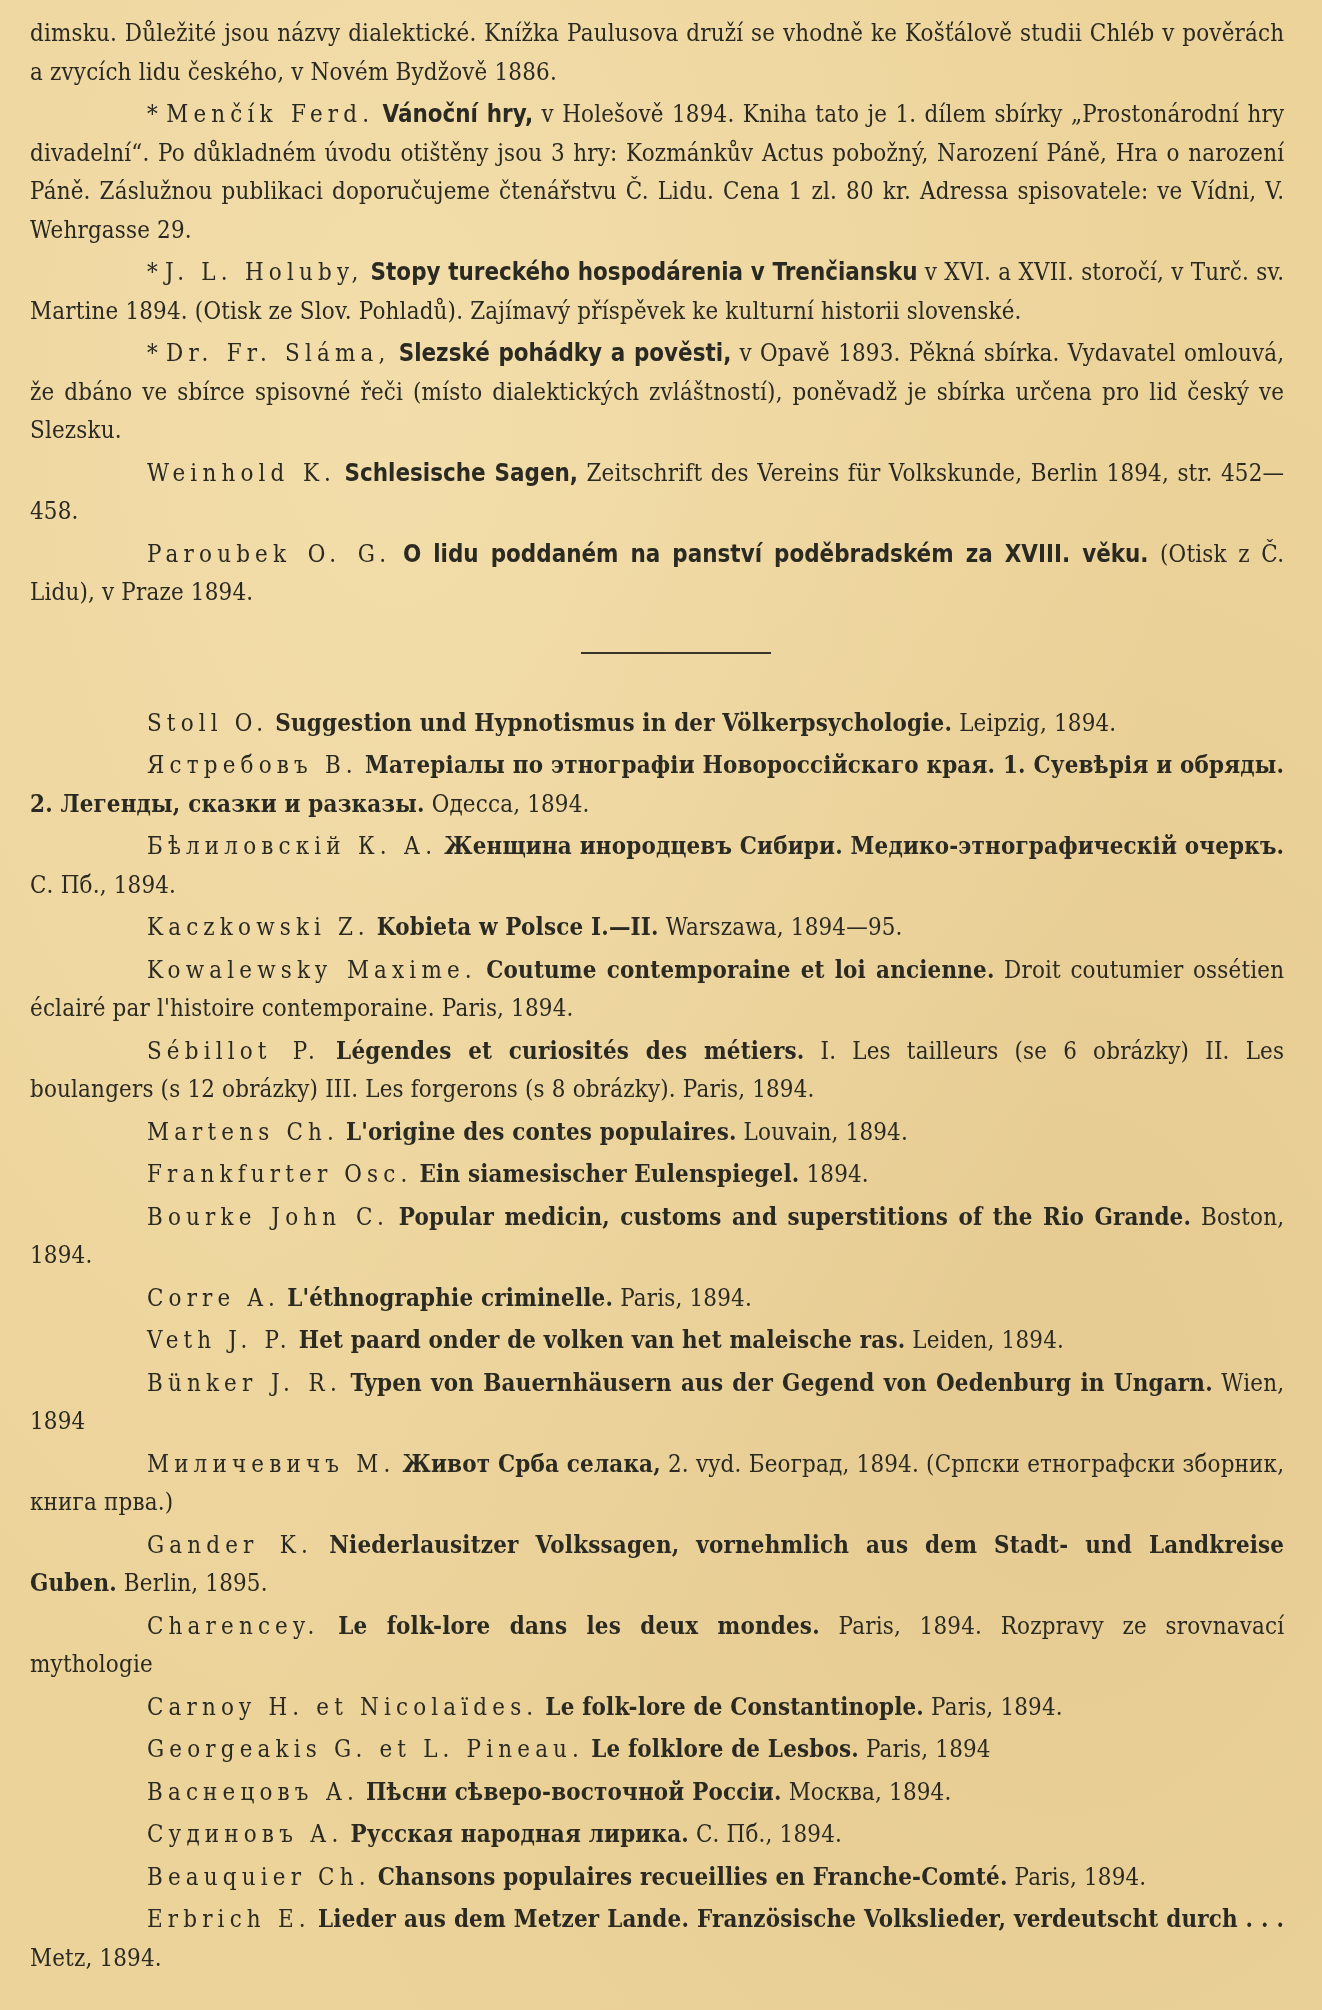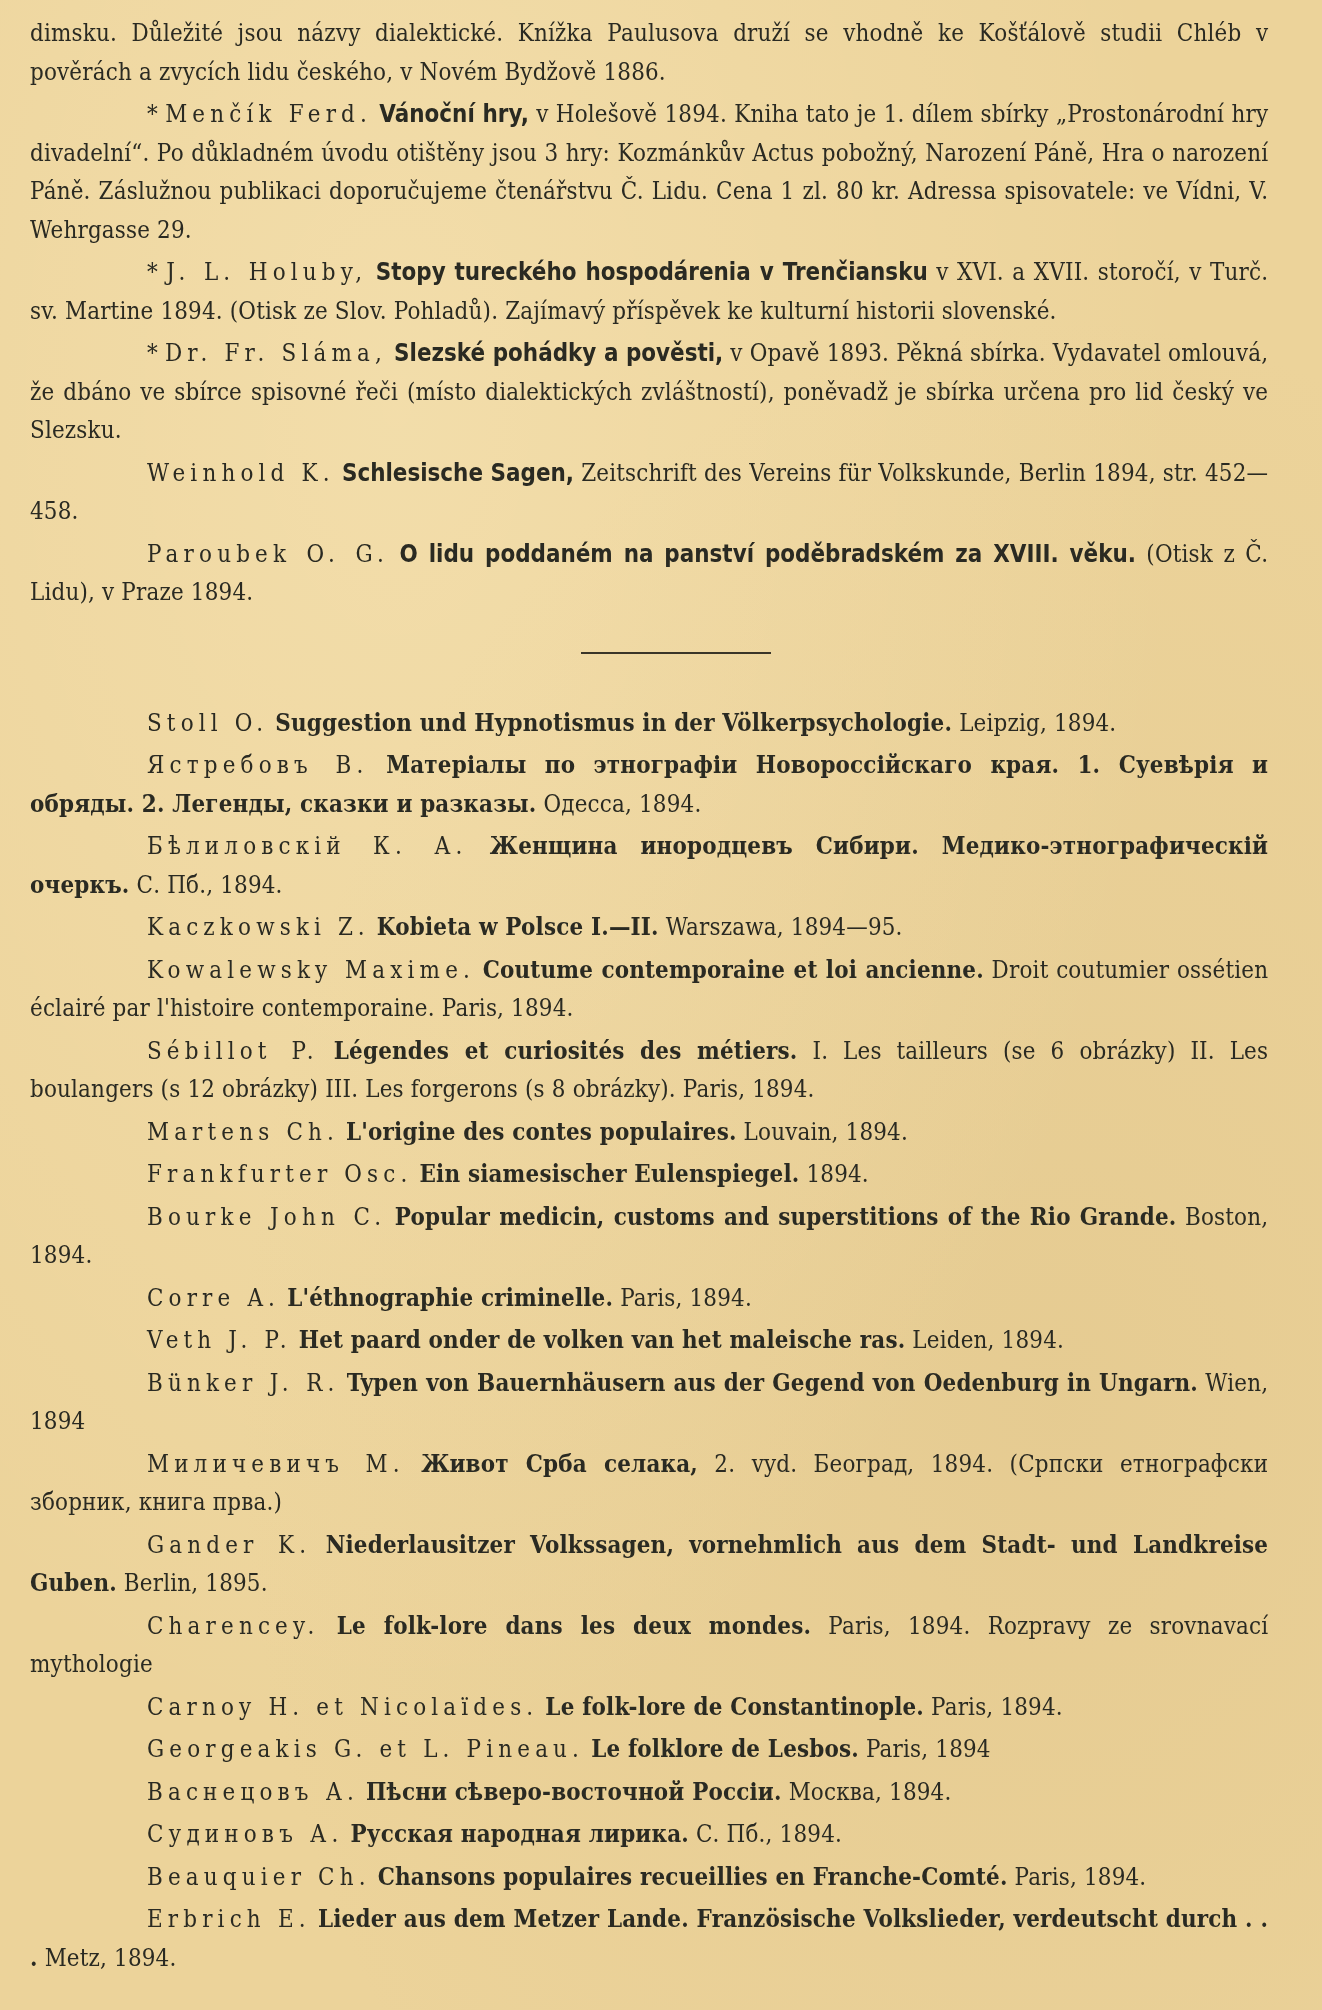--- a/index.html
+++ b/index.html
@@ -15,21 +15,21 @@
         radial-gradient(ellipse at 80% 70%, rgba(210,180,120,0.25), rgba(0,0,0,0) 55%);
       overflow: hidden;
       color: #2a2a22;
       font-family: "DejaVu Serif", "Liberation Serif", serif;
     }
     .page {
       position: relative;
       width: 1322px;
       height: 1784px;
       box-sizing: border-box;
-      padding: 14px 54px 0 30px;
+      padding: 14px 38px 0 30px;
     }
     .entry {
       font-size: 25px;
       line-height: 38.5px;
       text-align: justify;
       letter-spacing: 0.2px;
       margin: 0 0 4px 0;
       transform: scaleX(0.86);
       transform-origin: left top;
       width: 116.3%;

